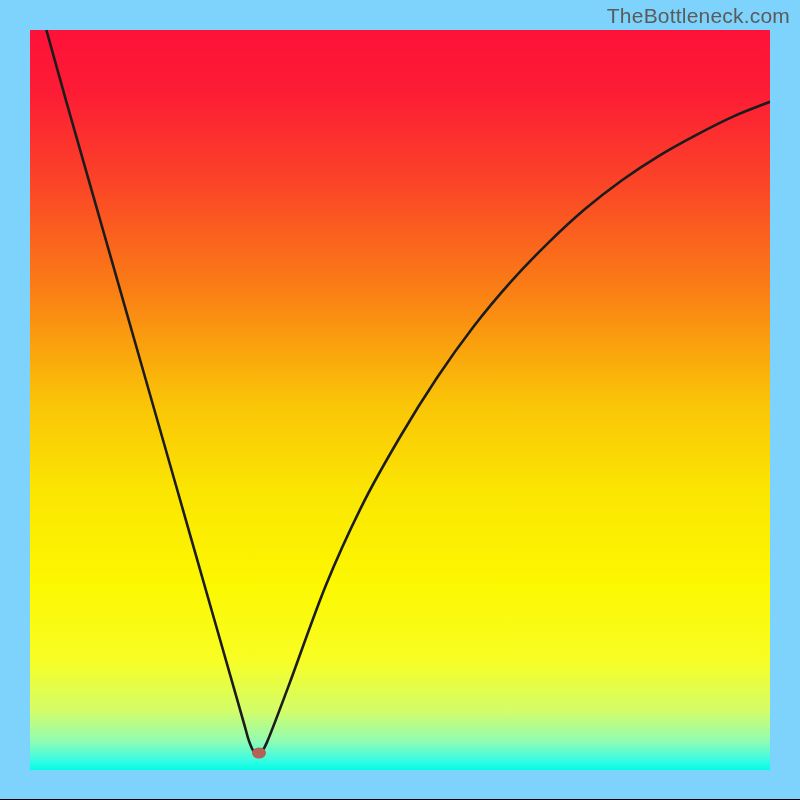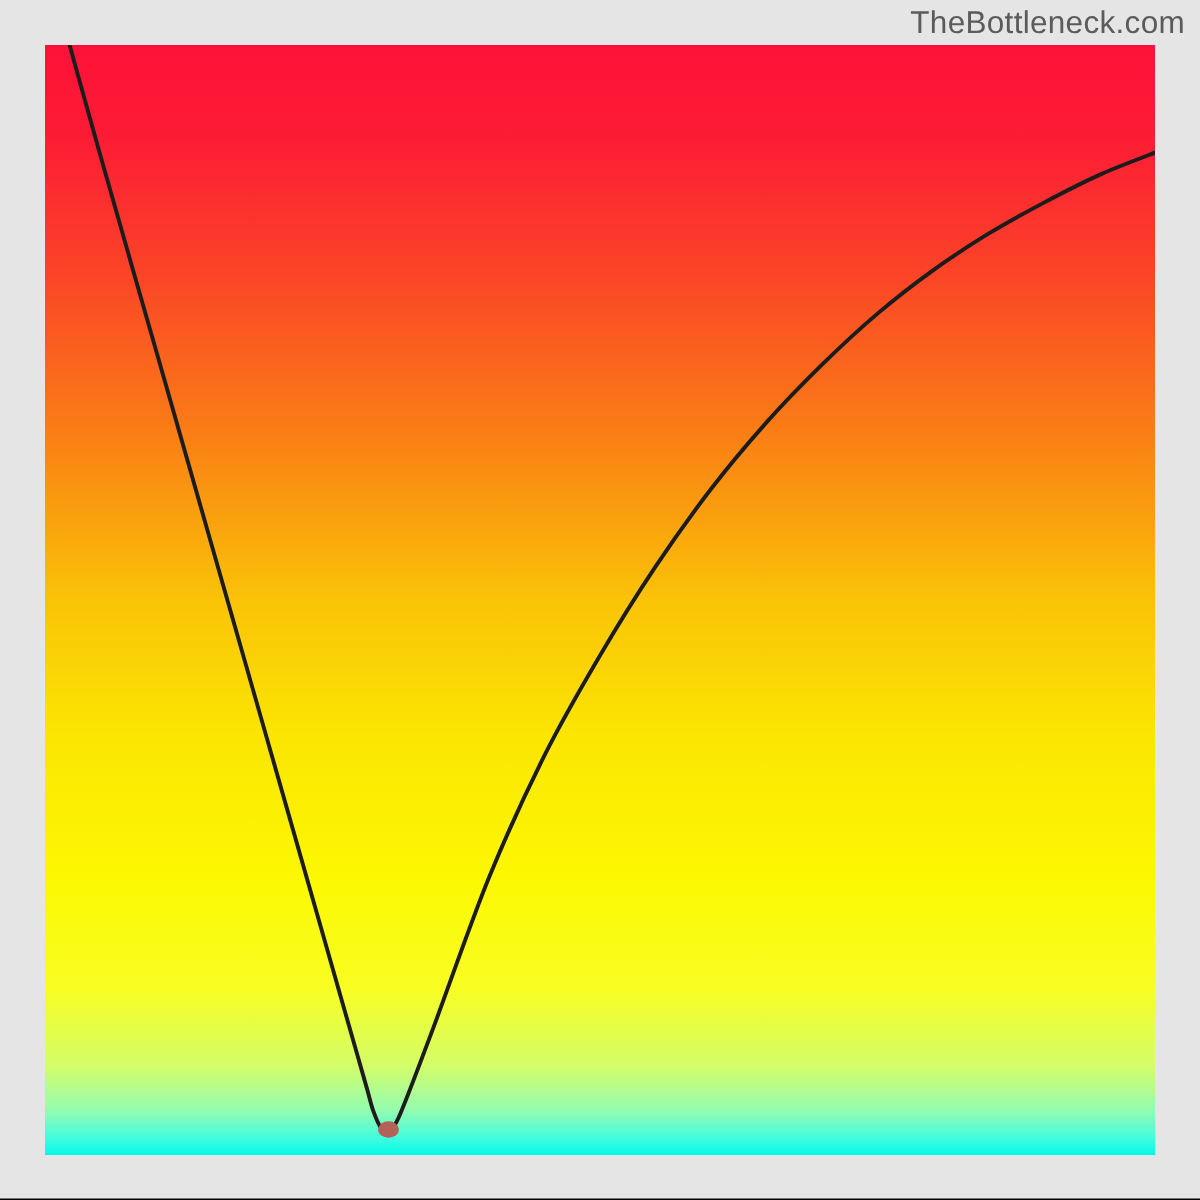--- a/index.html
+++ b/index.html
@@ -9,21 +9,21 @@
     height: 800px;
     background: #000;
     overflow: hidden;
   }
   .frame {
     position: absolute;
     left: 0;
     top: 0;
     width: 800px;
     height: 799px;
-    background: #e5e5e5;
+    background: #7dd3fc;
   }
   .plot {
     position: absolute;
     left: 30px;
     top: 30px;
     width: 740px;
     height: 740px;
     overflow: hidden;
   }
   .gradient {

